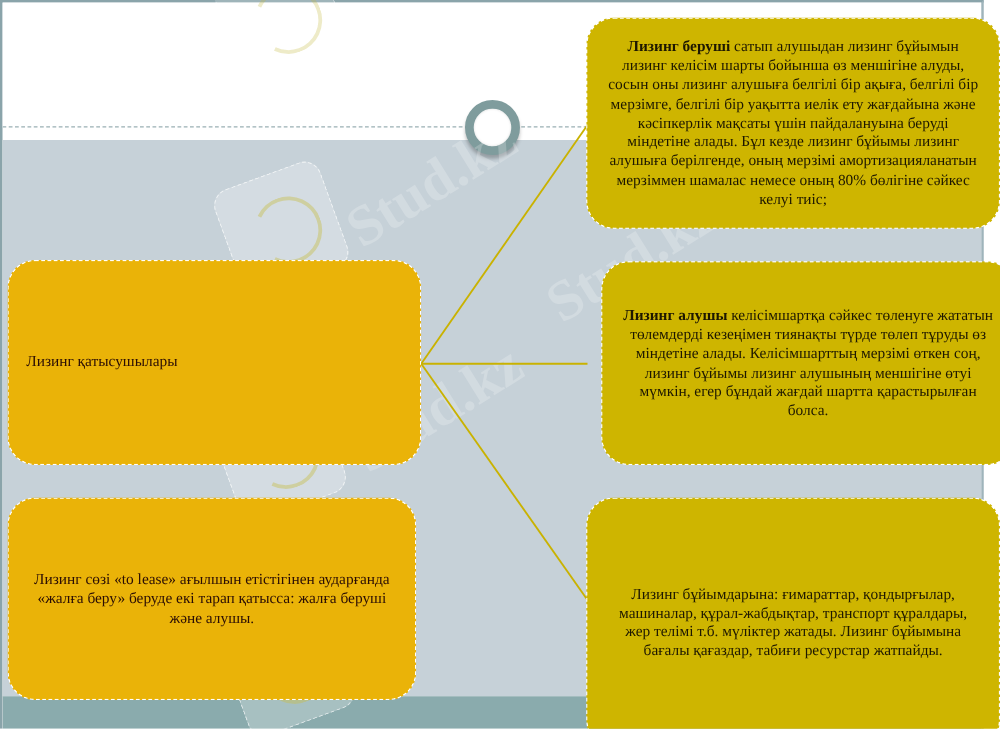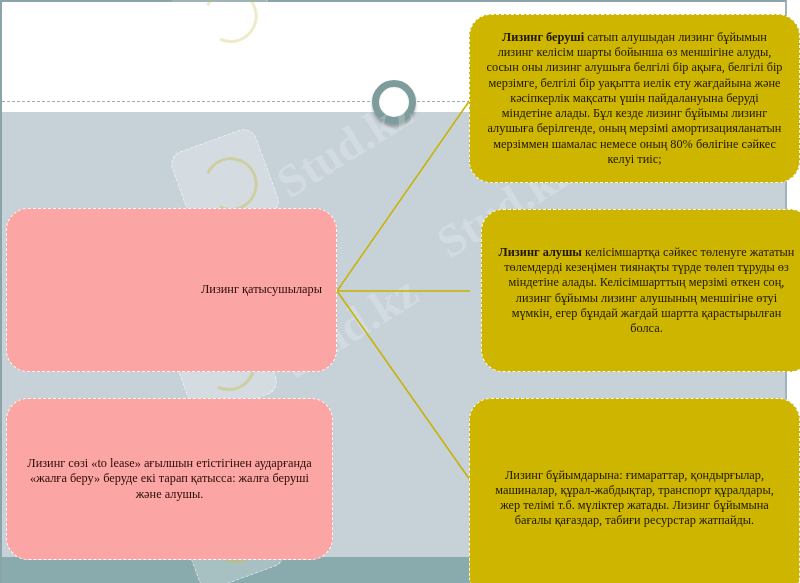--- a/index.html
+++ b/index.html
@@ -24,25 +24,25 @@
     }
     .ring {
       position: absolute; left: 370px; top: 78px; width: 44px; height: 44px; border-radius: 50%;
       border: 7px solid #7f9c9d; background: #ffffff;
       box-shadow: 0 3px 3px rgba(0,0,0,0.25), inset 0 0 2px rgba(0,0,0,0.15);
     }
 
     .connectors { position: absolute; left: 0; top: 0; width: 800px; height: 583px; pointer-events: none; }
 
     .box {
-      position: absolute; display: flex; align-items: center; justify-content: flex-end; text-align: center;
+      position: absolute; display: flex; align-items: center; justify-content: flex-start; text-align: center;
       border: 1px dashed #ffffff; border-radius: 22px; color: #1a1200;
       font-size: 12.3px; line-height: 15.2px; padding: 8px 14px;
     }
-    .box.orange { background: #fca5a5; color: #2a0d05; }
+    .box.orange { background: #eab308; color: #2a0d05; }
     .box.yellow { background: #ceb500; color: #1e1800; }
     .box b { font-weight: bold; }
 
     .watermark {
       position: absolute; font-family: "Liberation Serif", serif; font-weight: bold; font-size: 46px;
       color: rgba(255,255,255,0.22); transform: rotate(-32deg); white-space: nowrap; pointer-events: none;
     }
     .wm-logo {
       position: absolute; width: 90px; height: 90px; border-radius: 14px; transform: rotate(-20deg);
       background: rgba(255,255,255,0.25); border: 1px dashed rgba(255,255,255,0.6); pointer-events: none;

